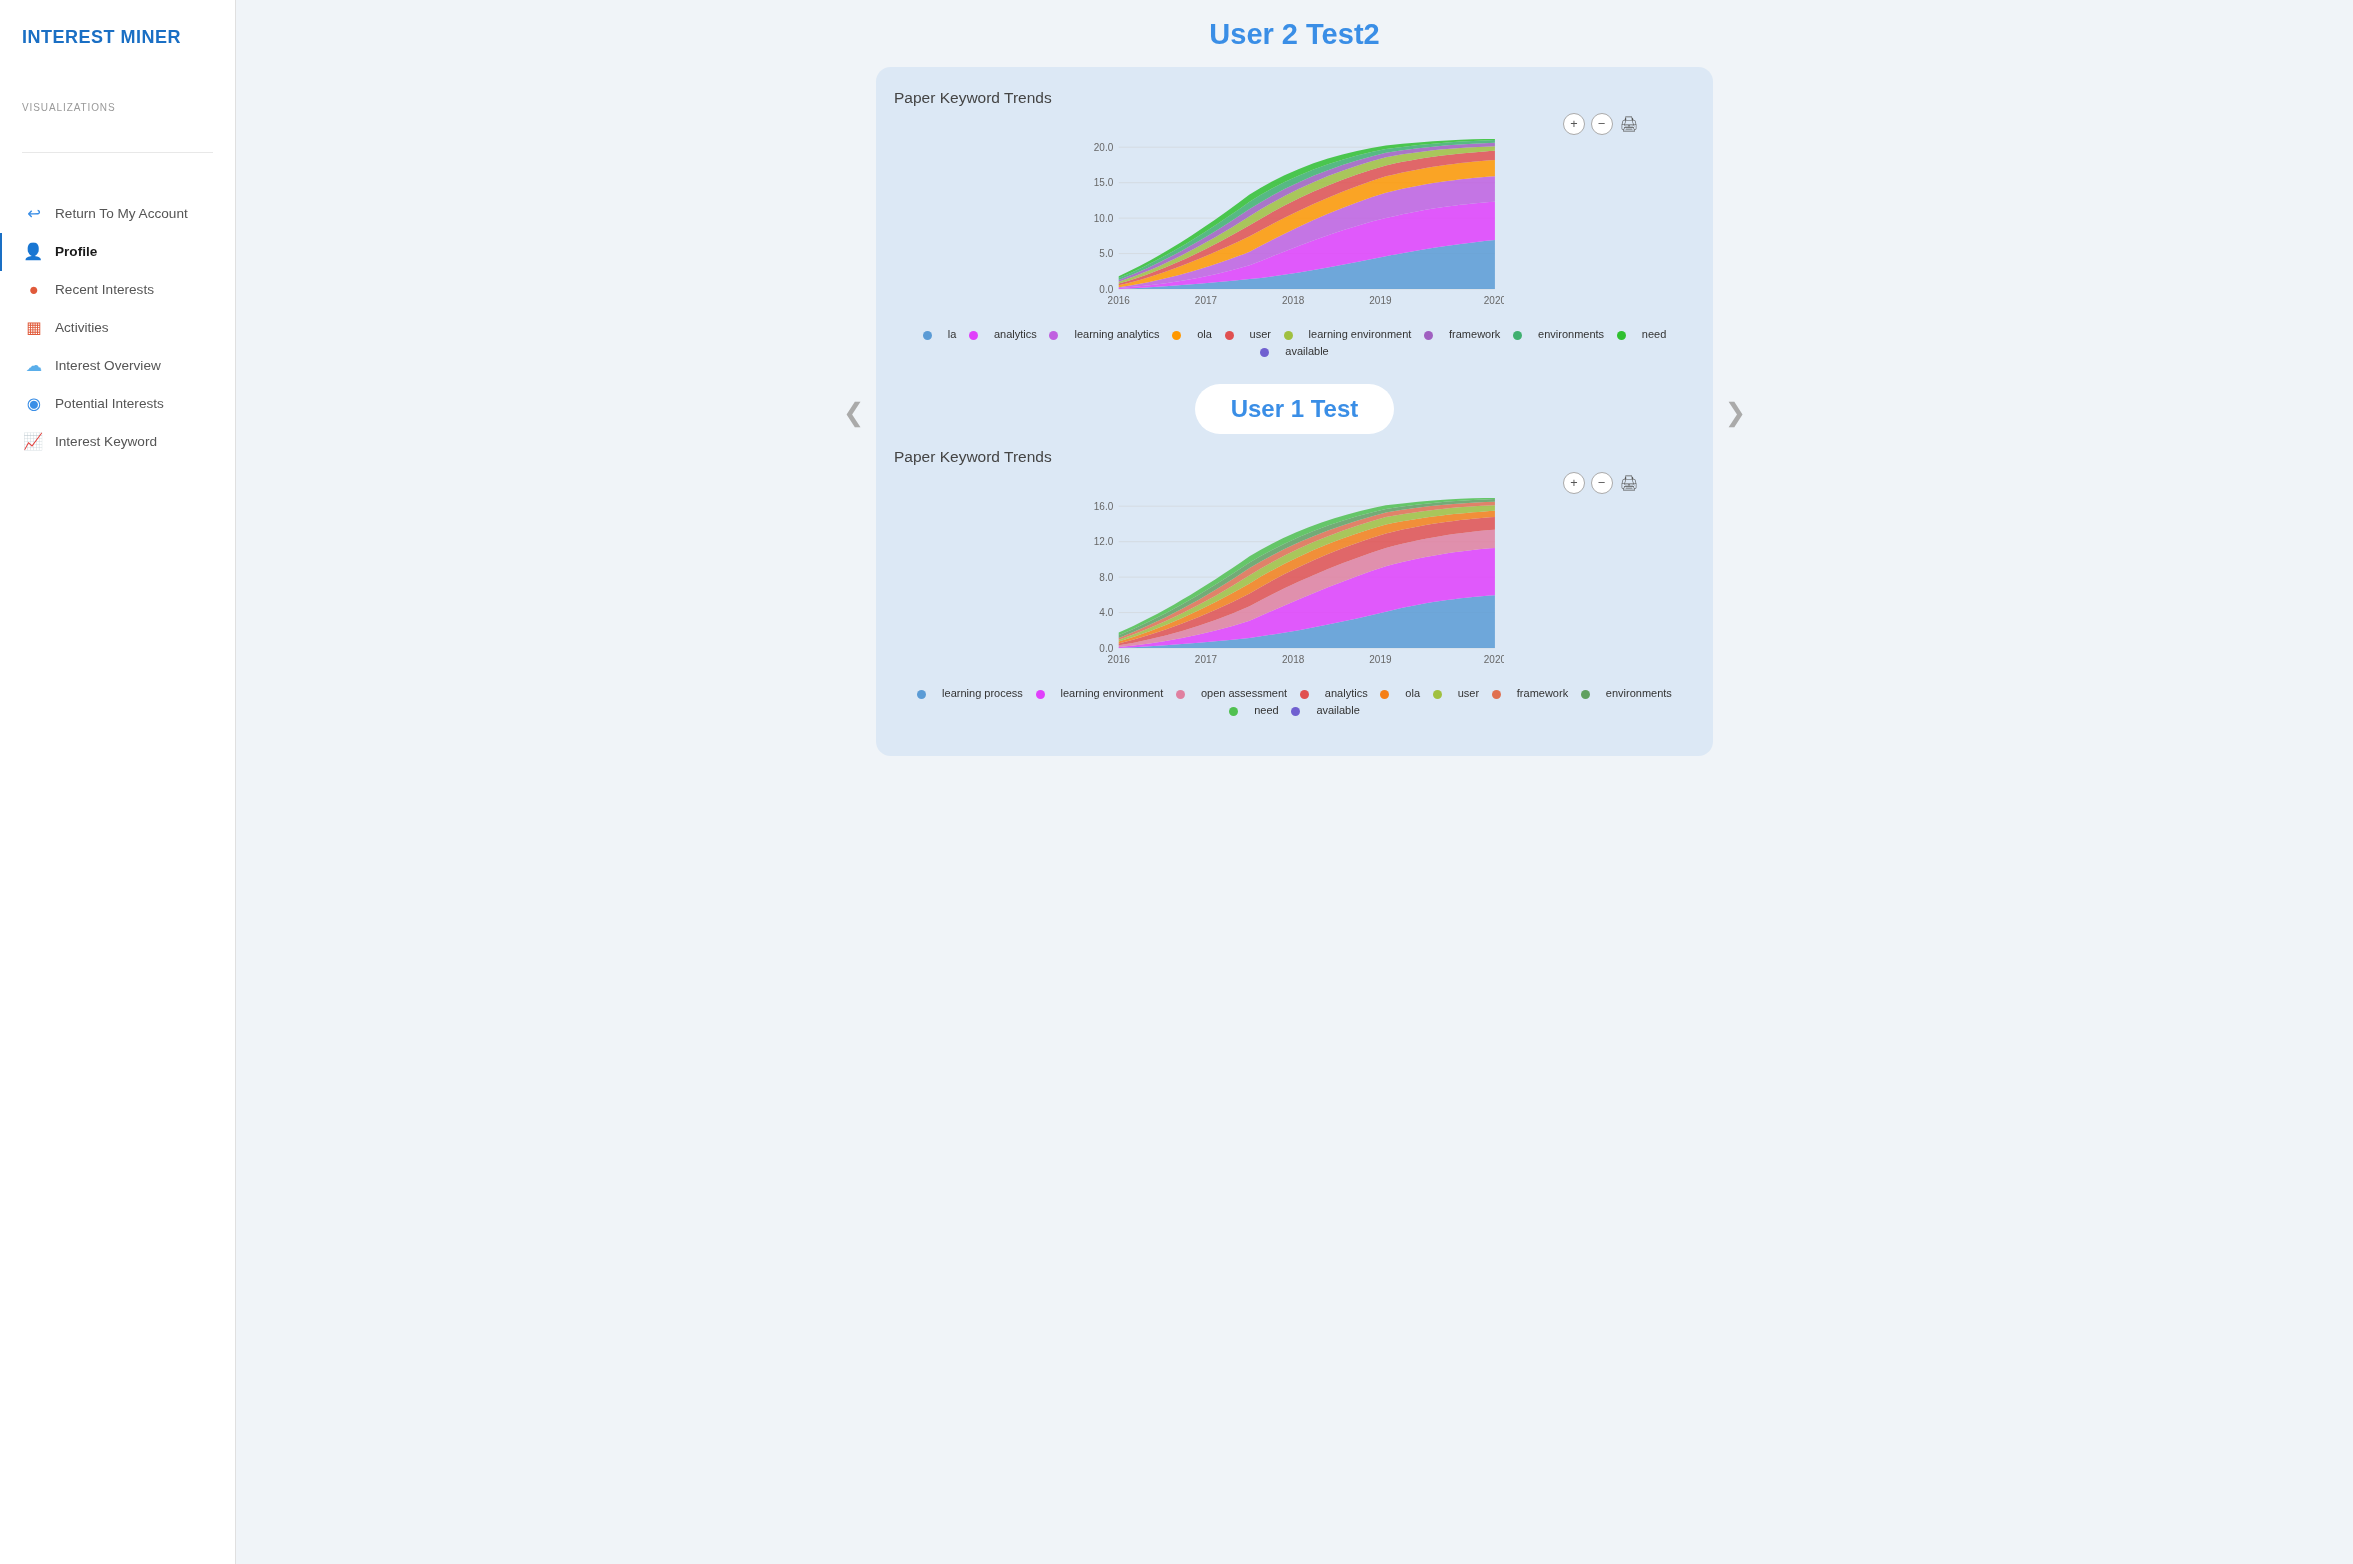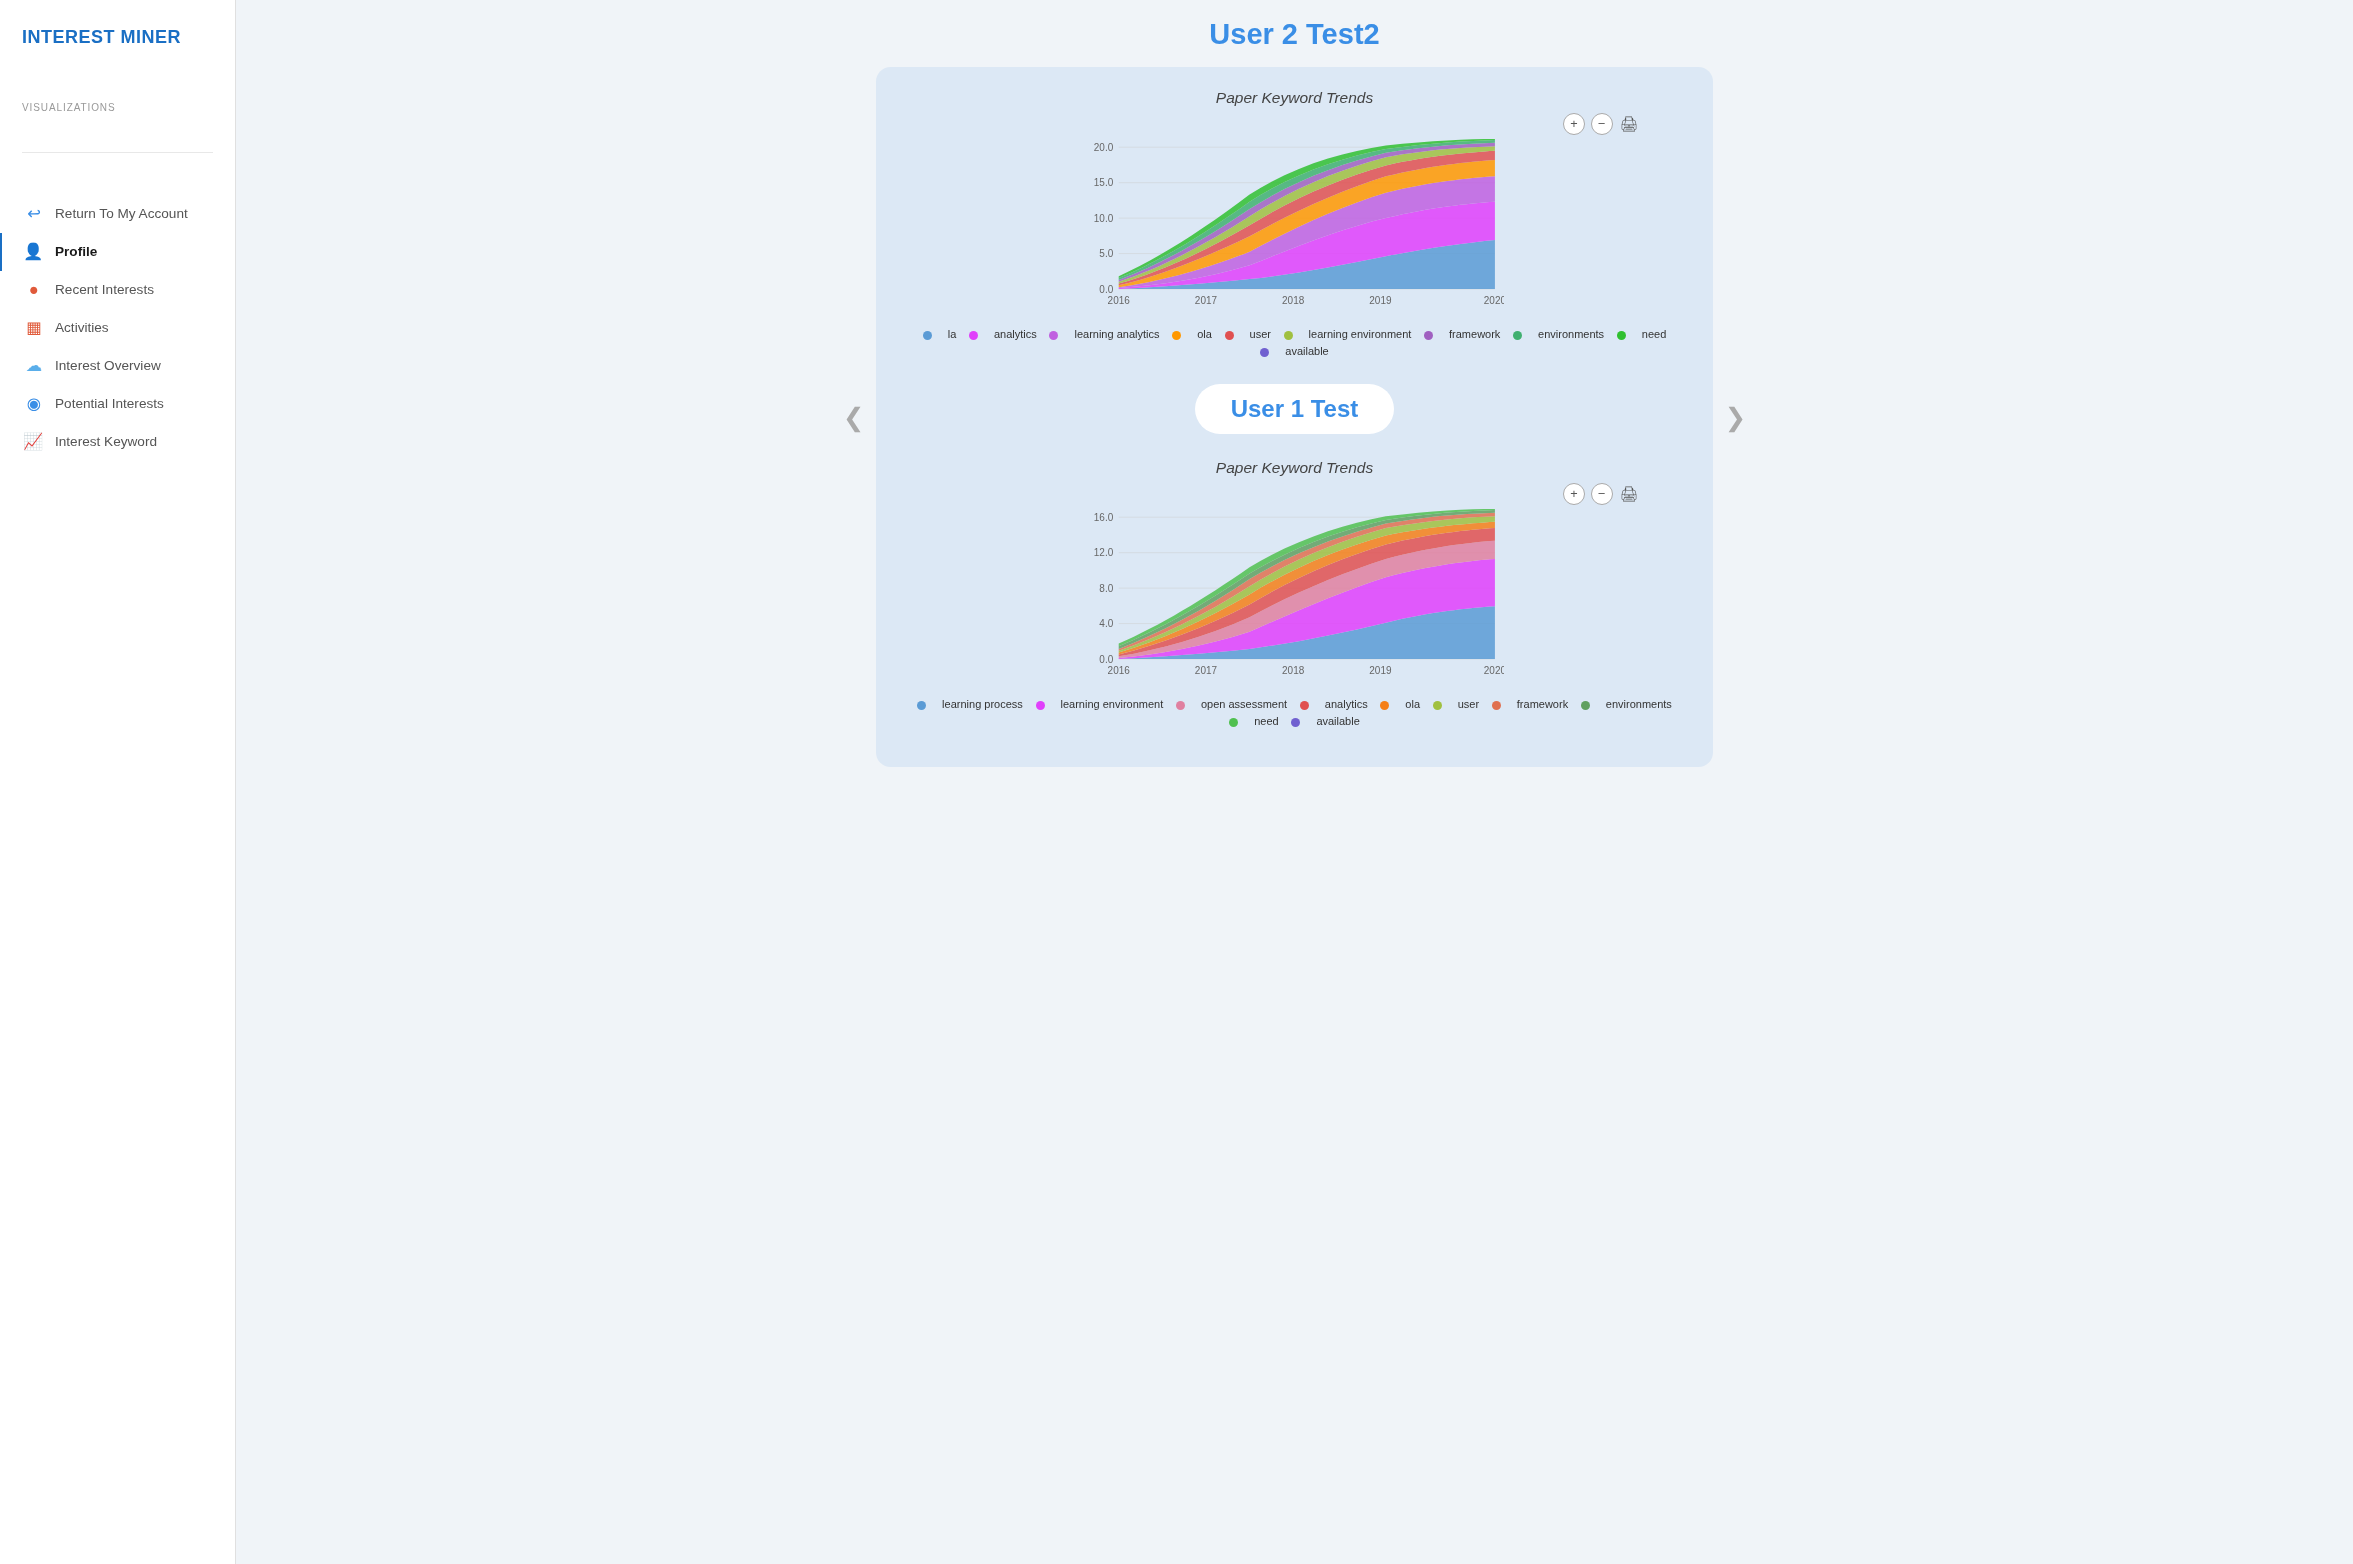--- a/index.html
+++ b/index.html
@@ -86,25 +86,24 @@
       max-width: 837px;
       position: relative;
     }
 
     .chart-section {
       background: transparent;
       margin-bottom: 18px;
     }
 
     .chart-title {
-      text-align: center;
+      text-align: left;
       font-size: 15.5px;
       color: #444;
       margin-bottom: 5.5px;
-      font-style: italic;
     }
 
     .chart-controls {
       display: flex;
       justify-content: flex-end;
       gap: 5.5px;
       margin-bottom: 3.6px;
       padding-right: 55px;
     }
     .chart-ctrl-btn {
@@ -159,21 +158,21 @@
       height: 9px;
       border-radius: 50%;
       flex-shrink: 0;
     }
 
     .user-divider-box {
       background: #fff;
       border-radius: 36px;
       padding: 11px 36px;
       display: inline-block;
-      margin: 9px auto 25px auto;
+      margin: 9px auto 14px auto;
       text-align: center;
     }
     .user-divider-box span {
       font-size: 24px;
       font-weight: 700;
       color: #3a8ee6;
     }
     .user-divider-wrapper {
       display: flex;
       justify-content: center;

